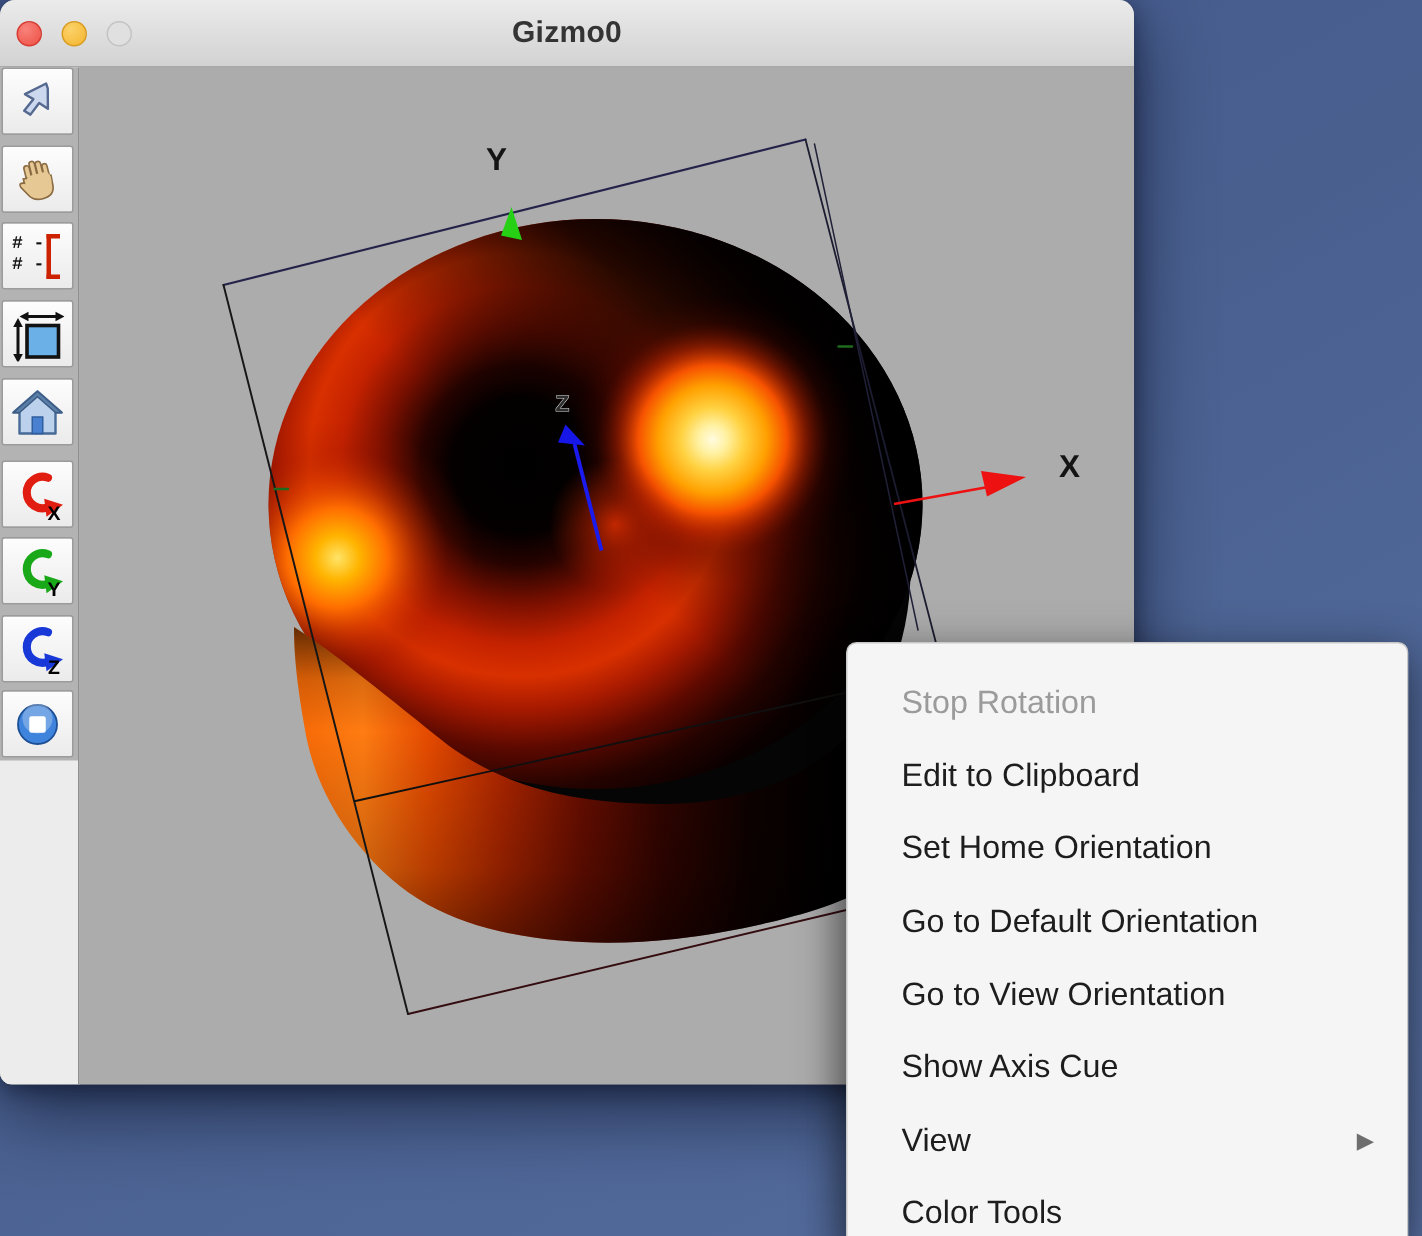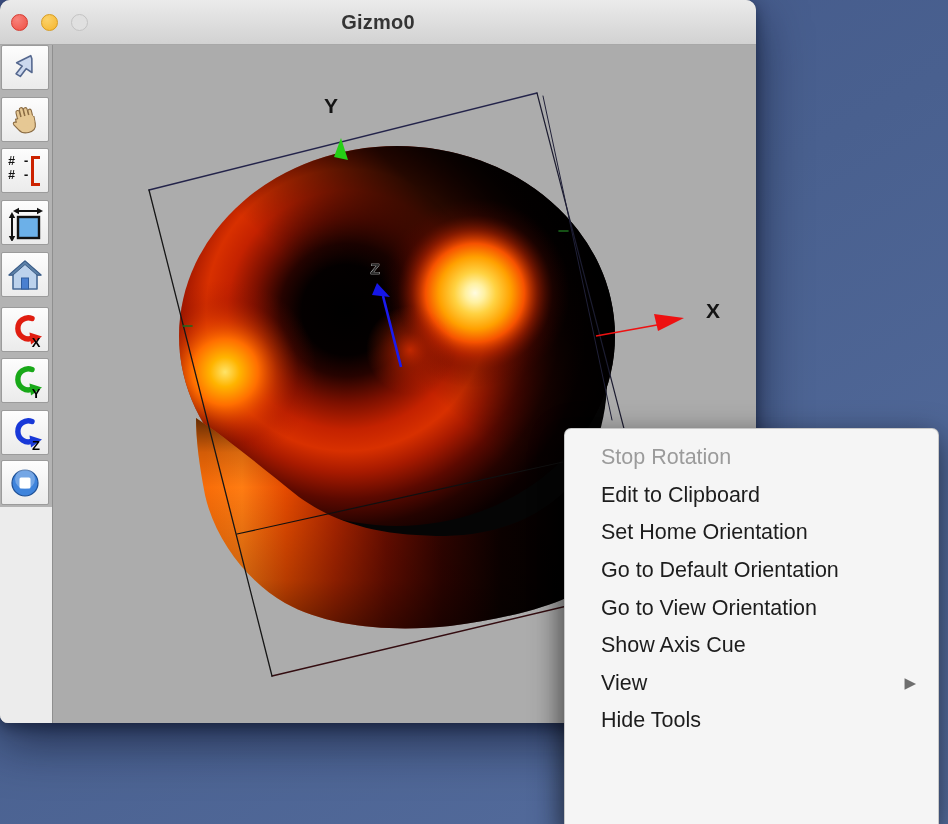--- a/index.html
+++ b/index.html
@@ -41,21 +41,21 @@
   
   .viewport { position:absolute; left:0; top:45px; width:756px; height:678px; }
 
   
   .menu { position:absolute; left:564px; top:428px; width:375px; height:400px;
     background:#f5f5f5; border:1px solid rgba(0,0,0,.18); border-bottom:none;
     border-radius:7px 7px 0 0;
     box-shadow:0 10px 34px rgba(0,0,0,.45), -6px 10px 20px rgba(0,0,0,.25);
     padding-top:10px; }
   .menu-item { height:37.6px; display:flex; align-items:center;
-    padding:0 22px 0 36px; font-size:21.5px; color:#1d1d1d; white-space:nowrap; }
+    padding:0 22px 0 36px; font-size:21.5px; color:#1d1d1d; white-space:nowrap;margin-top:11px; }
   .menu-item.disabled { color:#9b9b9b; }
   .menu-item .label { flex:1 1 auto; overflow:hidden; }
   .submenu-arrow { font-size:15px; color:#6e6e6e; margin-left:8px; }
 </style>
 </head>
 <body>
 
 <div class="window">
 
   <div class="titlebar">
@@ -306,15 +306,15 @@
     <span class="label">Go to View Orientation</span>
   </div>
   <div class="menu-item">
     <span class="label">Show Axis Cue</span>
   </div>
   <div class="menu-item">
     <span class="label">View</span>
     <span class="submenu-arrow">▶</span>
   </div>
   <div class="menu-item">
-    <span class="label">Hide Tools</span>
+    <span class="label">Color Tools</span>
   </div>
 </div>
 
 </body></html>

